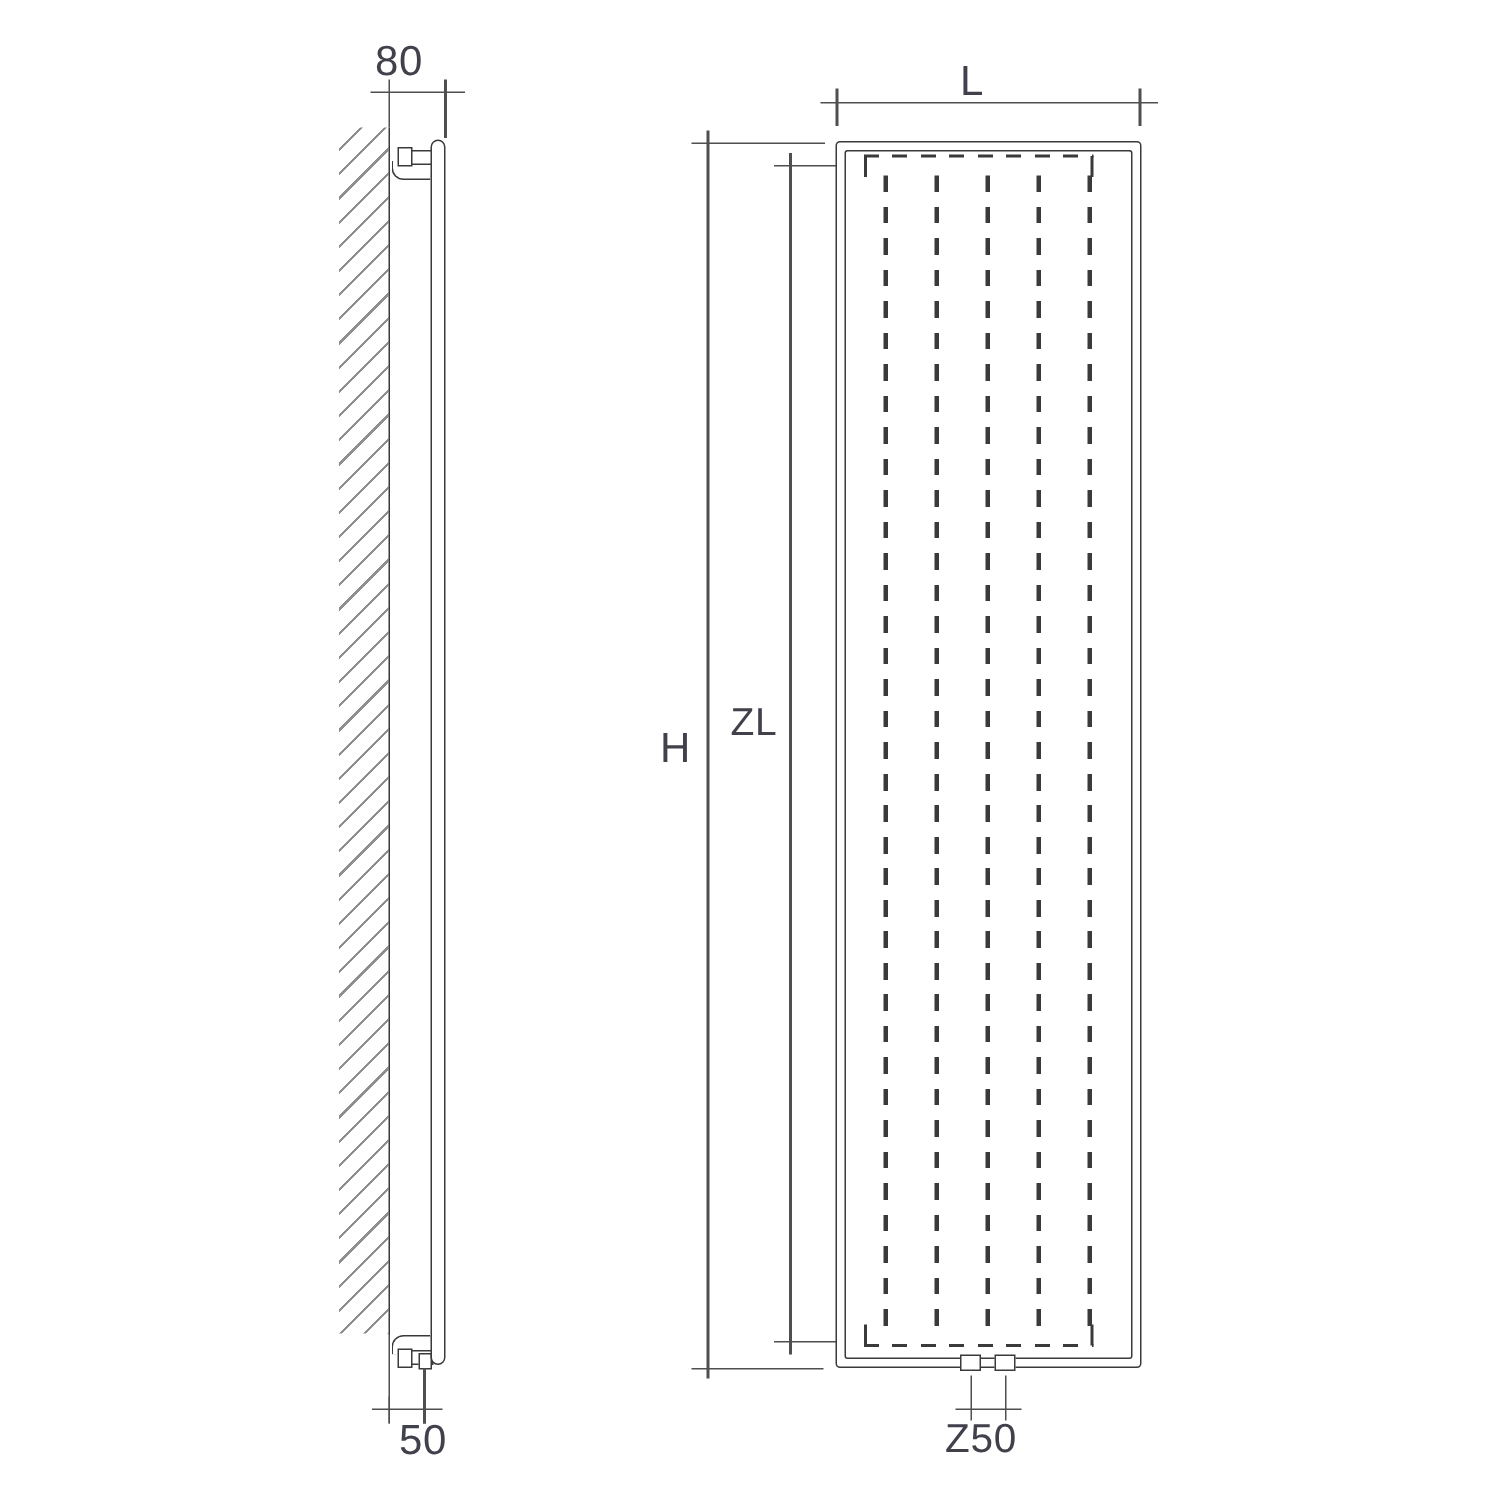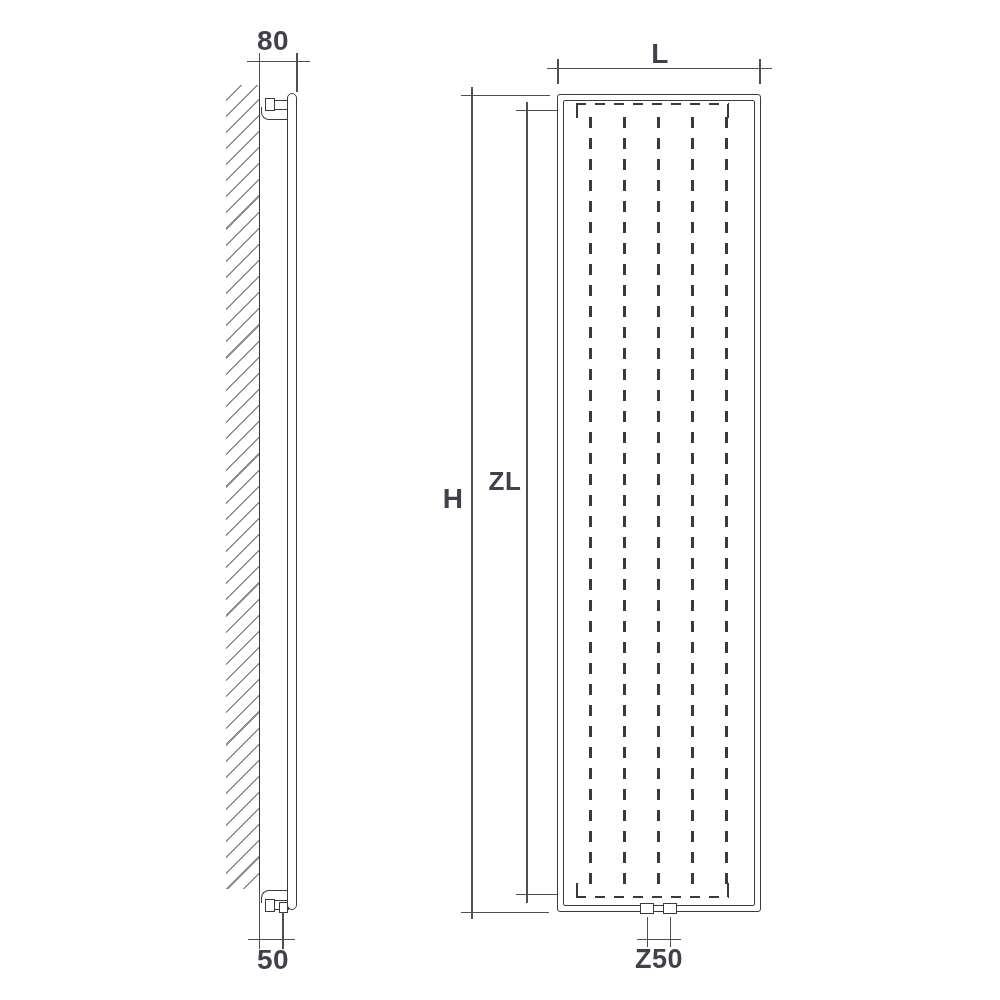--- a/index.html
+++ b/index.html
@@ -7,22 +7,22 @@
     position:relative;width:1000px;height:1000px;
     background:var(--background,#fff);overflow:hidden;
     font-family:"Liberation Sans","DejaVu Sans",sans-serif;
   }
   .objline{position:absolute;background:var(--line,#3a3a3a);}
   .dimline{position:absolute;background:var(--dim,#555);}
   .outline{position:absolute;box-sizing:border-box;border:1.5px solid var(--line,#3a3a3a);background:var(--background,#fff);}
   .openbox{position:absolute;box-sizing:border-box;}
   .label{
     position:absolute;color:var(--label,#41414c);
-    font-size:28px;line-height:1;text-align:center;
-    letter-spacing:0.5px;font-weight:700;
+    font-size:28px;line-height:1;
+    letter-spacing:0.5px;font-weight:400;
   }
   .hatch{
     position:absolute;
     background:repeating-linear-gradient(135deg,transparent 0 9.9px,var(--hatch,#8f8f8f) 9.9px 11.4px);
   }
   .vdash{
     position:absolute;width:2.6px;
     background:repeating-linear-gradient(to bottom,var(--line,#3a3a3a) 0 11px,transparent 11px 21px);
   }
   .hdash{
@@ -54,21 +54,21 @@
     <div class="outline" style="left:274px;top:900px;width:15px;height:10px;border-width:1.4px;"></div>
     <div class="outline" style="left:279px;top:902px;width:9px;height:11px;border-width:1.3px;"></div>
 
     <div class="outline" style="left:287px;top:93px;width:10px;height:817px;border-width:1.6px;border-radius:5px;"></div>
 
     <div class="dimline" style="left:258.8px;top:890px;width:1.5px;height:59px;"></div>
     <div class="dimline" style="left:282.4px;top:912px;width:1.5px;height:37px;"></div>
     <div class="dimline" style="left:248px;top:939px;width:47px;height:1.3px;"></div>
     <div class="dimline" style="left:258.6px;top:931px;width:1.8px;height:18px;"></div>
     <div class="dimline" style="left:282.2px;top:931px;width:1.8px;height:18px;"></div>
-    <div class="label" style="left:250px;top:946px;width:46px;">50</div>
+    <div class="label" style="left:266px;top:946px;width:46px;">50</div>
   </div>
 
   <div>
 
     <div class="dimline" style="left:471.4px;top:87px;width:1.5px;height:832px;"></div>
     <div class="dimline" style="left:461px;top:94.5px;width:89px;height:1.3px;"></div>
     <div class="dimline" style="left:461px;top:911.5px;width:88px;height:1.3px;"></div>
     <div class="label" style="left:440px;top:485px;width:26px;">H</div>
 
     <div class="dimline" style="left:526.4px;top:102px;width:1.5px;height:801px;"></div>

